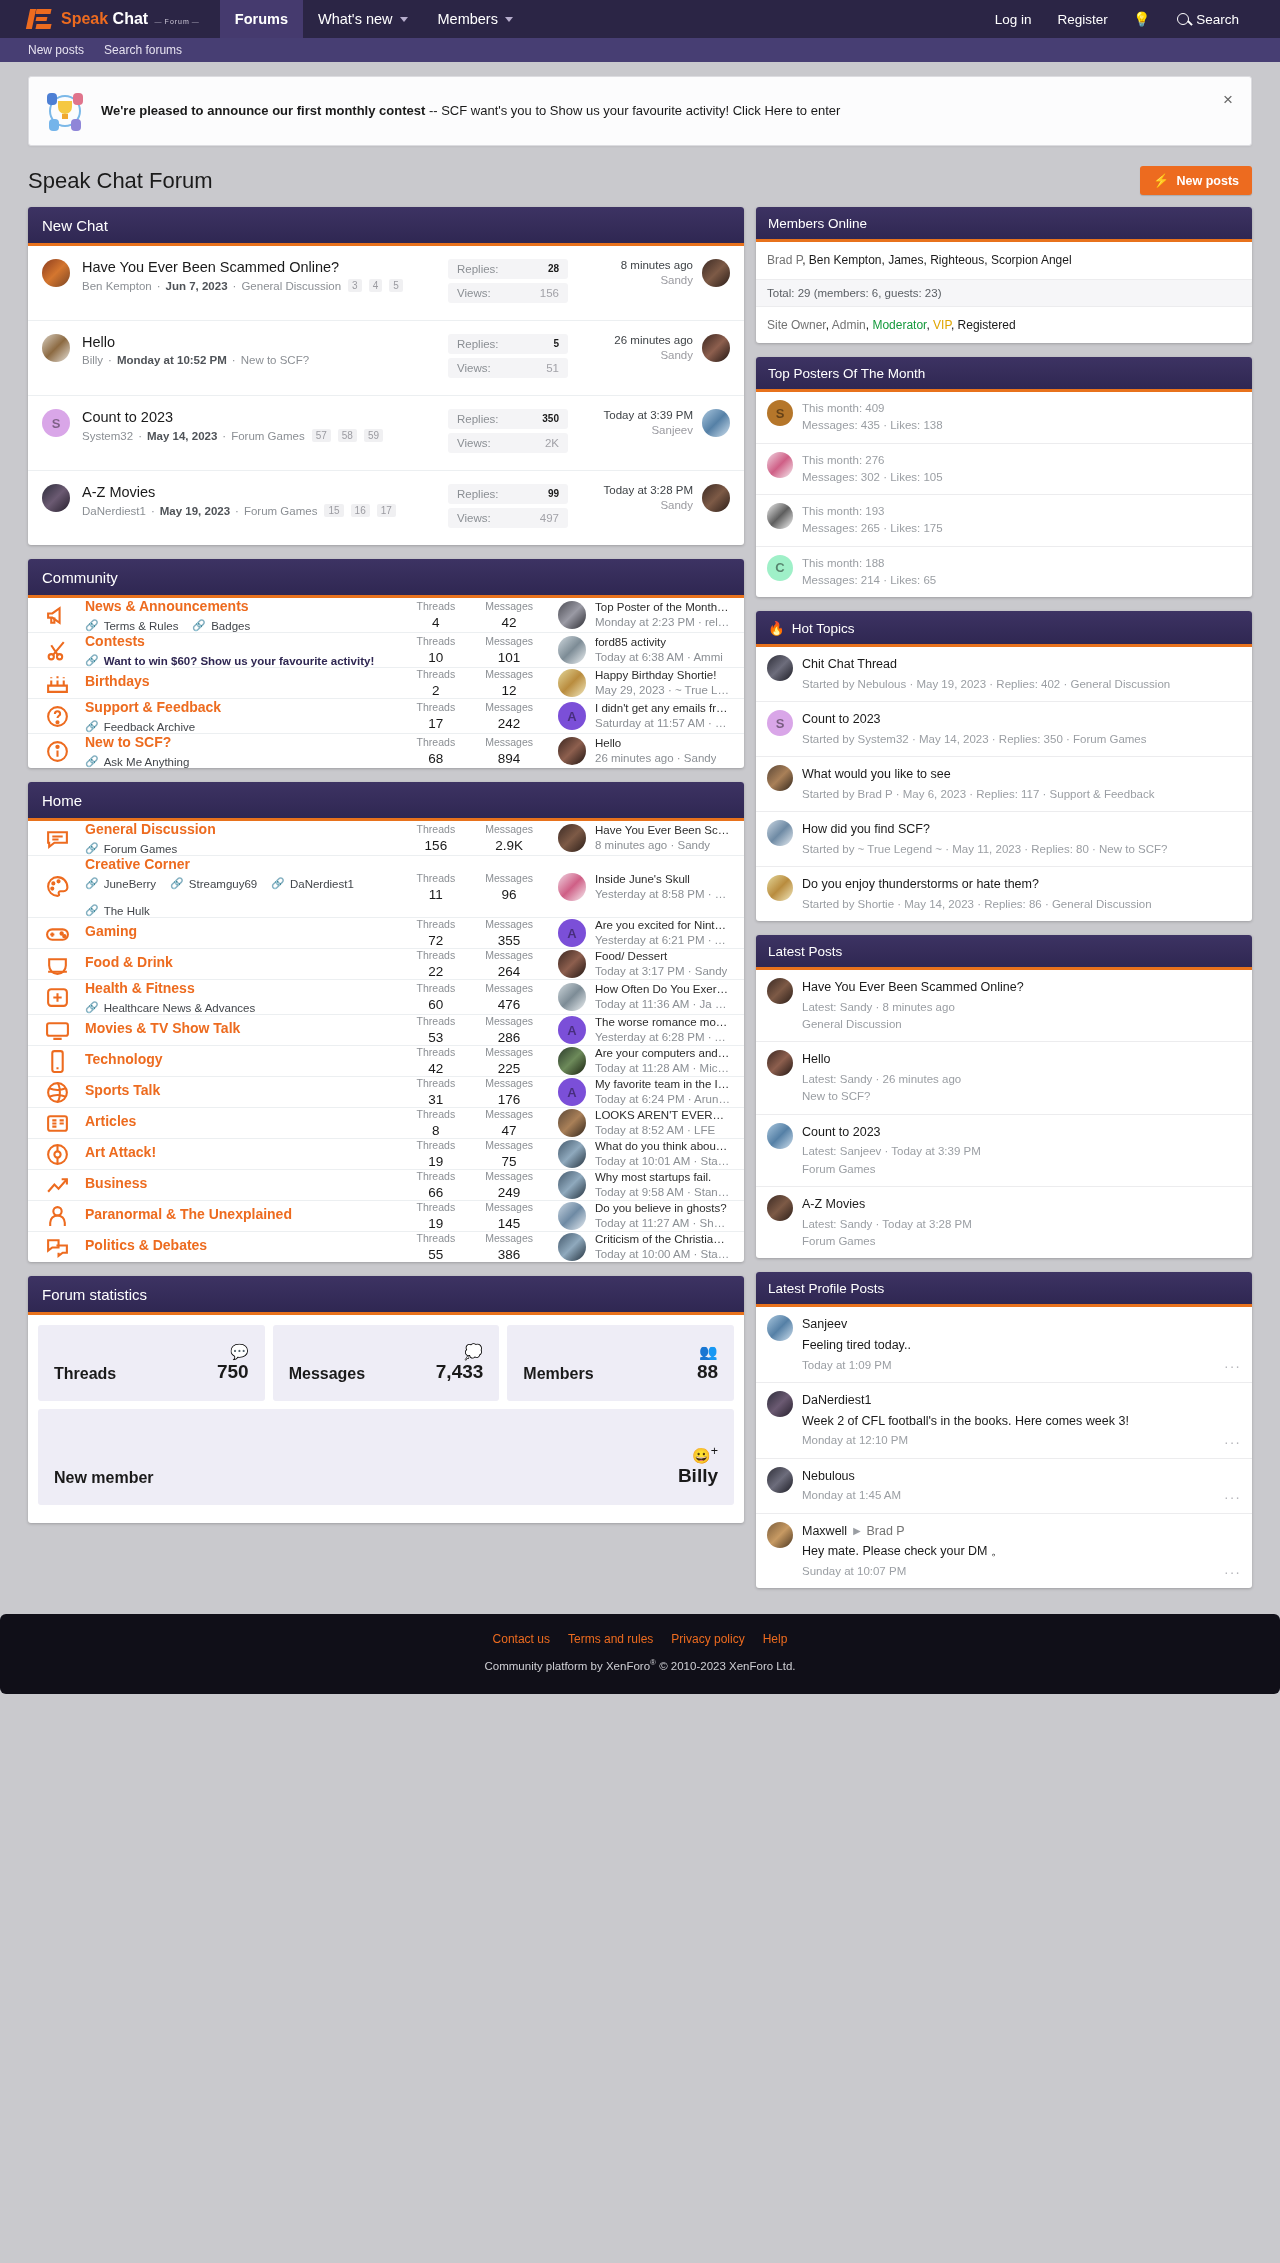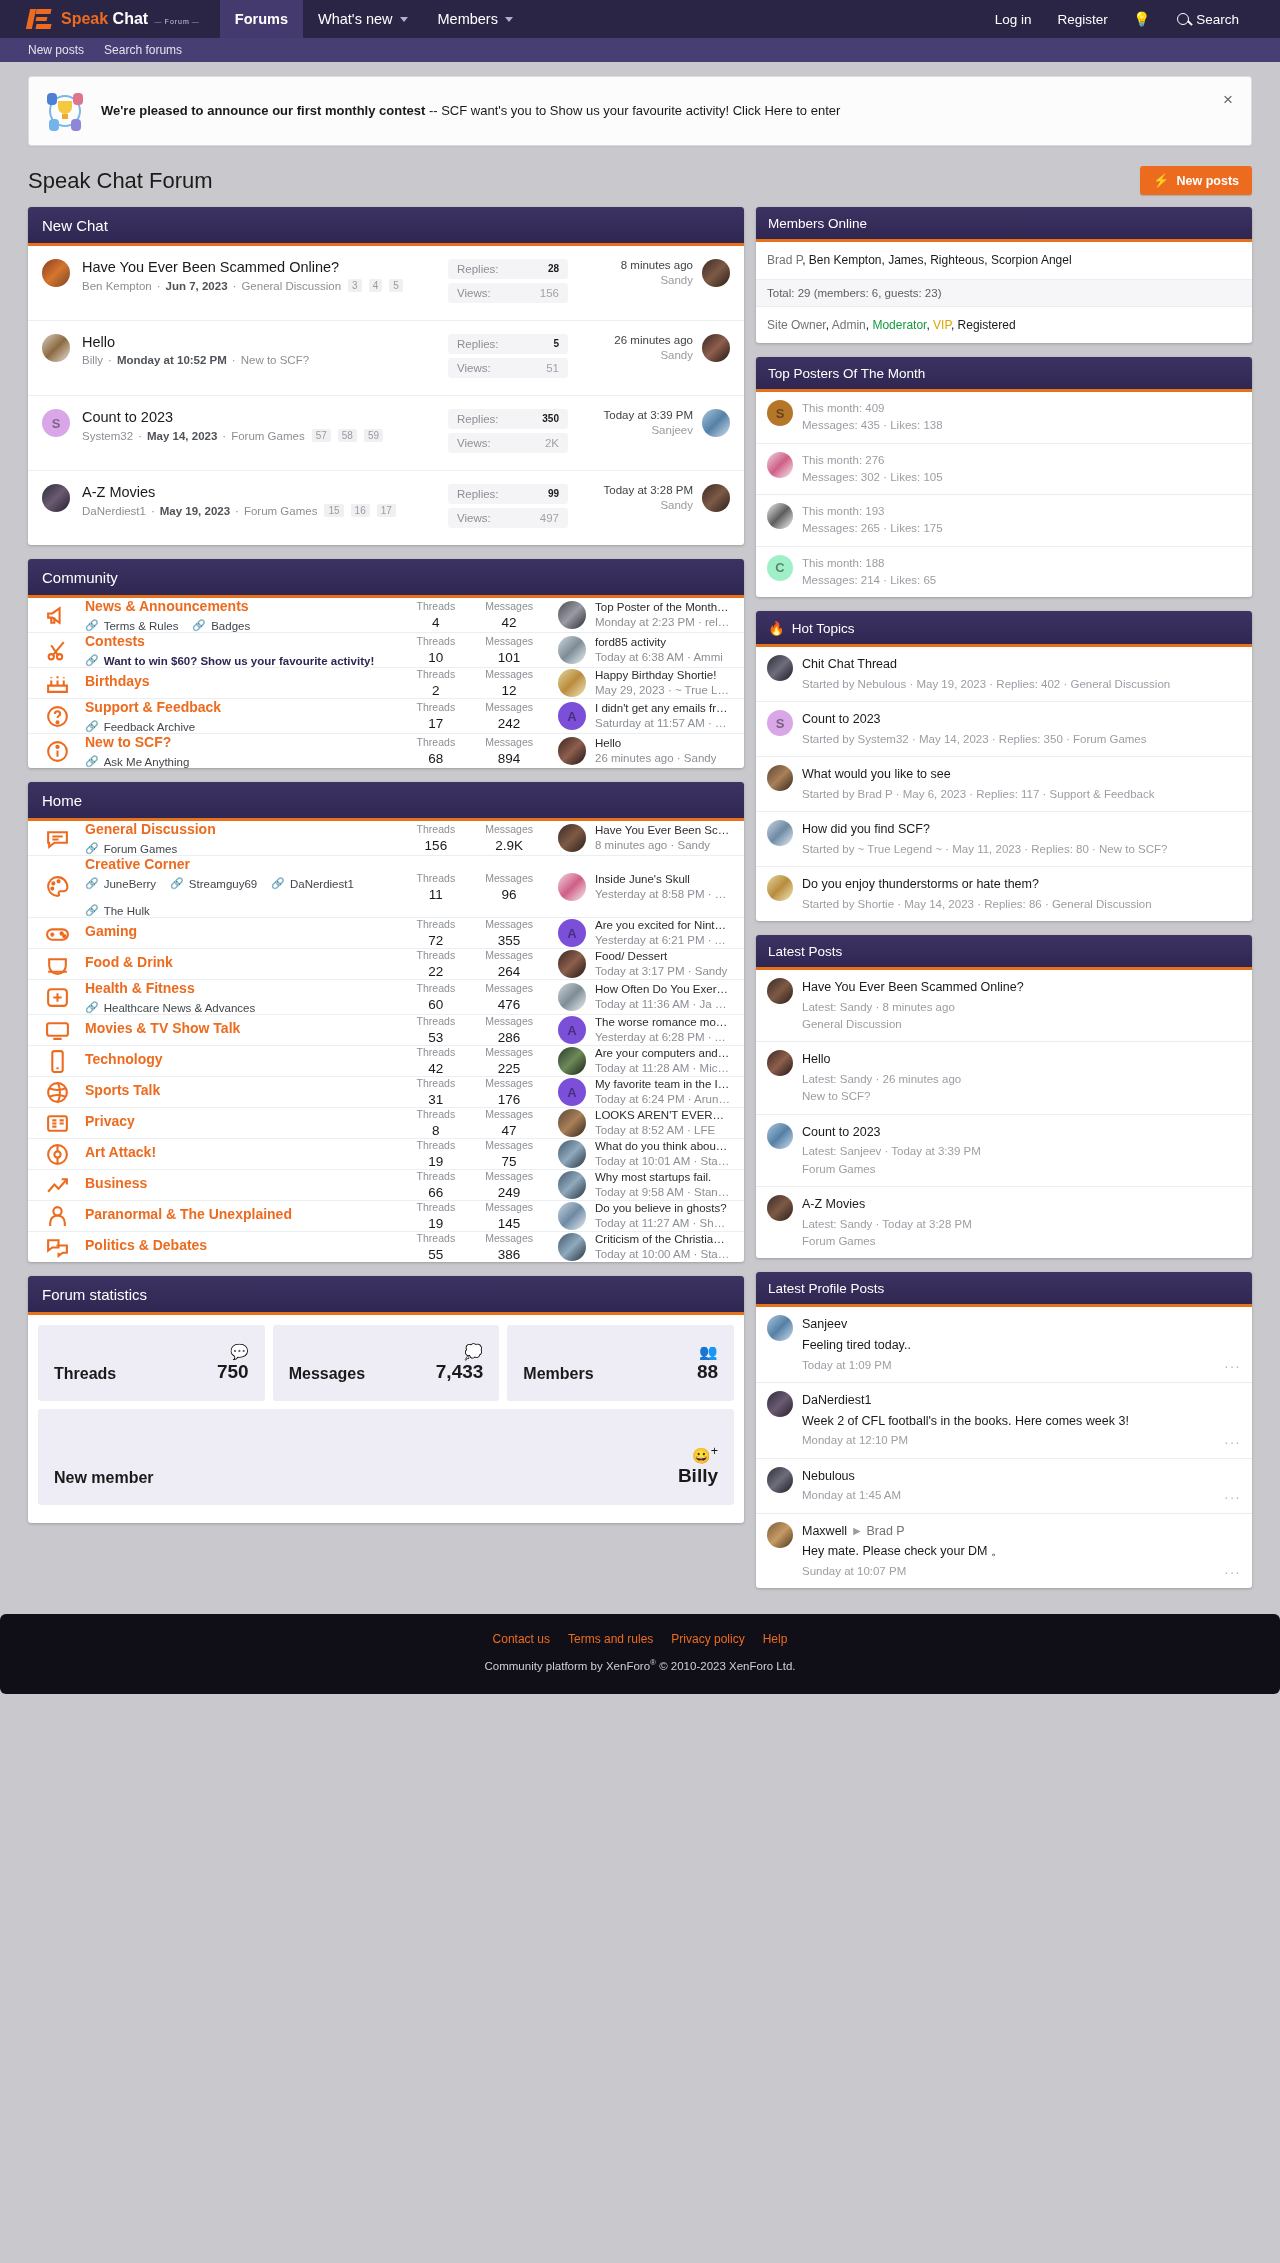--- a/index.html
+++ b/index.html
@@ -861,21 +861,21 @@
     </div>
   </div>
   <div class="nrow">
     <span class="nico">
                 <svg viewBox="0 0 24 24" fill="none" stroke="currentColor" stroke-width="2">
                   <rect x="3" y="5" width="18" height="14" rx="2"></rect>
                   <path d="M7 9h4M7 12h4M7 15h4M14 9h4M14 12h4"></path>
                 </svg>
               </span>
     <div class="nbody">
-      <div class="ntitle">Privacy</div>
+      <div class="ntitle">Articles</div>
 
     </div>
     <div class="ncounts">
       <div>
                   <div class="ncount-l">Threads</div>
                   <div class="ncount-v">8</div>
                 </div>
       <div>
                   <div class="ncount-l">Messages</div>
                   <div class="ncount-v">47</div>

